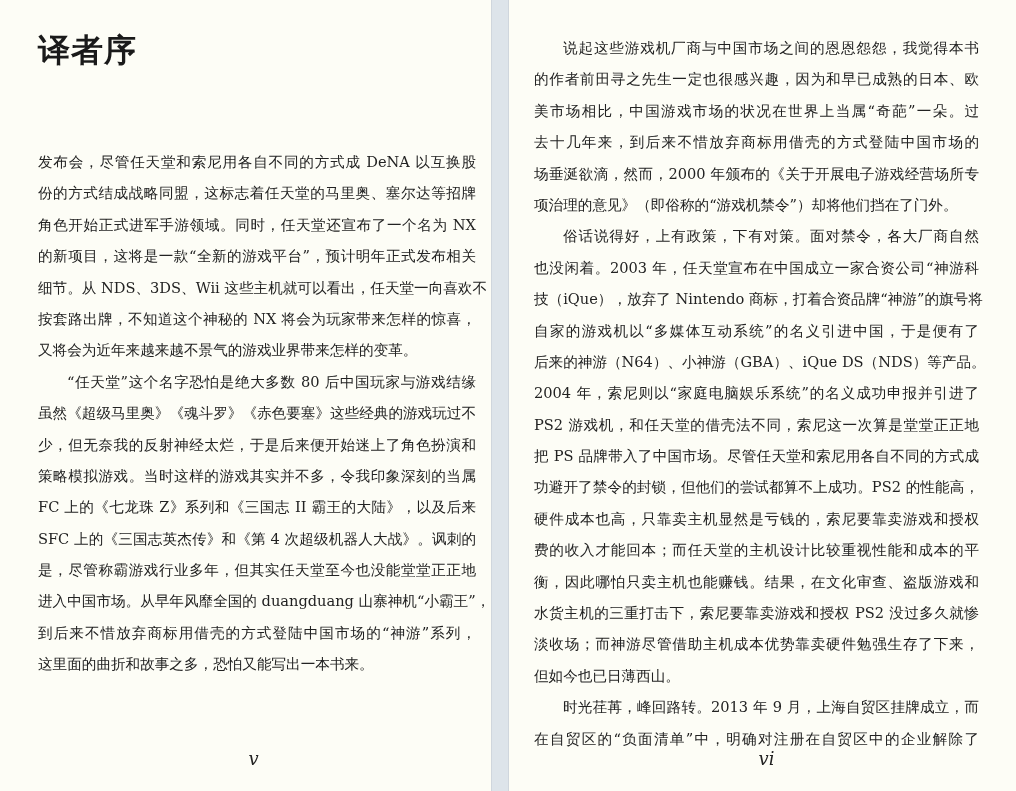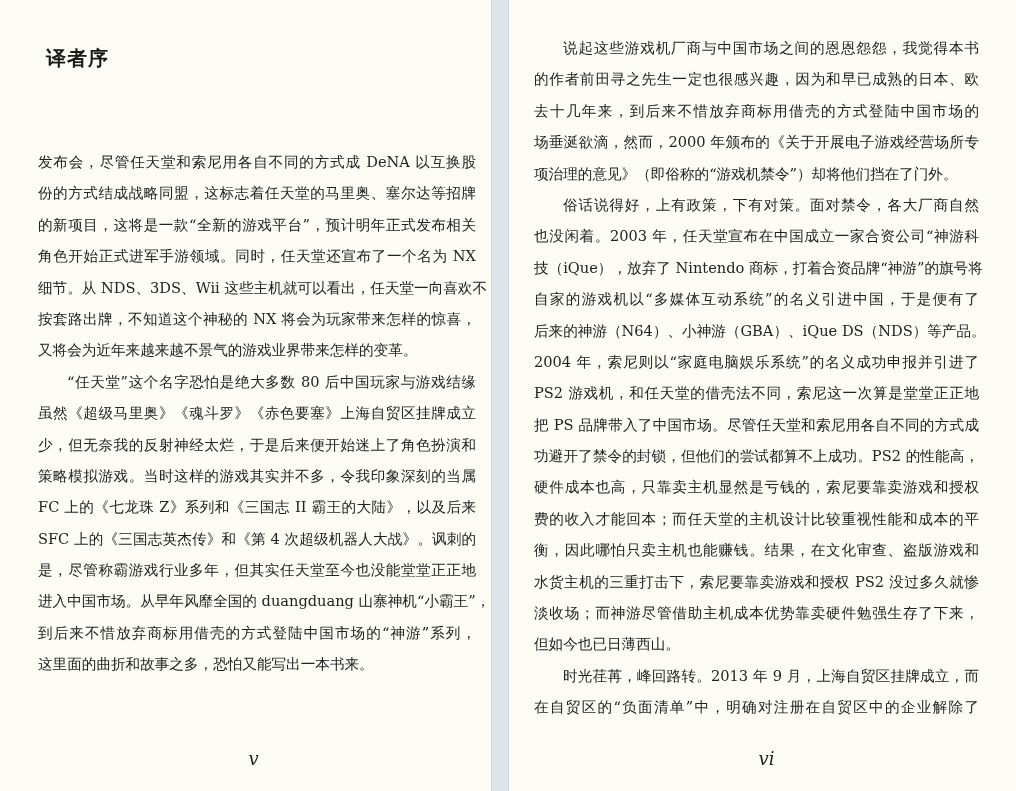--- a/index.html
+++ b/index.html
@@ -34,24 +34,24 @@
     height: 791px;
     background: #dde4ea;
     border-left: 1px solid #cfd6dd;
     border-right: 1px solid #cfd6dd;
     box-sizing: border-box;
   }
   .chapter-title {
     position: absolute;
     left: 38px;
     top: 34px;
-    margin: 8px;
+    margin: 0;
     font-family: "DejaVu Sans", sans-serif;
     font-weight: bold;
-    font-size: 20px;
+    font-size: 32px;
     line-height: 32px;
     color: #1a1a1a;
     letter-spacing: 1px;
   }
   .text-block {
     position: absolute;
     font-family: "DejaVu Serif", serif;
     font-size: 14.6px;
     color: #222;
     text-align: justify;
@@ -98,48 +98,49 @@
 
 <div class="spread">
 
   <div class="page page-left">
     <h1 class="chapter-title">译者序</h1>
 
     <div class="text-block">
 
       <span class="line">发布会，尽管任天堂和索尼用各自不同的方式成 DeNA 以互换股</span>
       <span class="line">份的方式结成战略同盟，这标志着任天堂的马里奥、塞尔达等招牌</span>
+      <span class="line">角色开始正式进军手游领域。同时，任天堂还宣布了一个名为 NX</span>
       <span class="line">的新项目，这将是一款“全新的游戏平台”，预计明年正式发布相关</span>
-      <span class="line">角色开始正式进军手游领域。同时，任天堂还宣布了一个名为 NX</span>
       <span class="line">细节。从 NDS、3DS、Wii 这些主机就可以看出，任天堂一向喜欢不</span>
       <span class="line">按套路出牌，不知道这个神秘的 NX 将会为玩家带来怎样的惊喜，</span>
       <span class="line last">又将会为近年来越来越不景气的游戏业界带来怎样的变革。</span>
 
       <span class="line indent">“任天堂”这个名字恐怕是绝大多数 80 后中国玩家与游戏结缘</span>
-      <span class="line">虽然《超级马里奥》《魂斗罗》《赤色要塞》上海自贸区挂牌成立</span>
+      <span class="line">虽然《超级马里奥》《魂斗罗》《赤色要塞》这些经典的游戏玩过不</span>
       <span class="line">少，但无奈我的反射神经太烂，于是后来便开始迷上了角色扮演和</span>
       <span class="line">策略模拟游戏。当时这样的游戏其实并不多，令我印象深刻的当属</span>
       <span class="line">FC 上的《七龙珠 Z》系列和《三国志 II 霸王的大陆》，以及后来</span>
       <span class="line">SFC 上的《三国志英杰传》和《第 4 次超级机器人大战》。讽刺的</span>
       <span class="line">是，尽管称霸游戏行业多年，但其实任天堂至今也没能堂堂正正地</span>
       <span class="line">进入中国市场。从早年风靡全国的 duangduang 山寨神机“小霸王”，</span>
       <span class="line">到后来不惜放弃商标用借壳的方式登陆中国市场的“神游”系列，</span>
       <span class="line last">这里面的曲折和故事之多，恐怕又能写出一本书来。</span>
     </div>
 
     <div class="folio">v</div>
   </div>
 
   <div class="gutter"></div>
 
   <div class="page page-right">
     <div class="text-block">
 
       <span class="line indent">说起这些游戏机厂商与中国市场之间的恩恩怨怨，我觉得本书</span>
       <span class="line">的作者前田寻之先生一定也很感兴趣，因为和早已成熟的日本、欧</span>
+      <span class="line">美市场相比，中国游戏市场的状况在世界上当属“奇葩”一朵。过</span>
       <span class="line">去十几年来，到后来不惜放弃商标用借壳的方式登陆中国市场的</span>
       <span class="line">场垂涎欲滴，然而，2000 年颁布的《关于开展电子游戏经营场所专</span>
       <span class="line last">项治理的意见》（即俗称的“游戏机禁令”）却将他们挡在了门外。</span>
 
       <span class="line indent">俗话说得好，上有政策，下有对策。面对禁令，各大厂商自然</span>
       <span class="line">也没闲着。2003 年，任天堂宣布在中国成立一家合资公司“神游科</span>
       <span class="line">技（iQue），放弃了 Nintendo 商标，打着合资品牌“神游”的旗号将</span>
       <span class="line">自家的游戏机以“多媒体互动系统”的名义引进中国，于是便有了</span>
       <span class="line">后来的神游（N64）、小神游（GBA）、iQue DS（NDS）等产品。</span>
       <span class="line">2004 年，索尼则以“家庭电脑娱乐系统”的名义成功申报并引进了</span>

